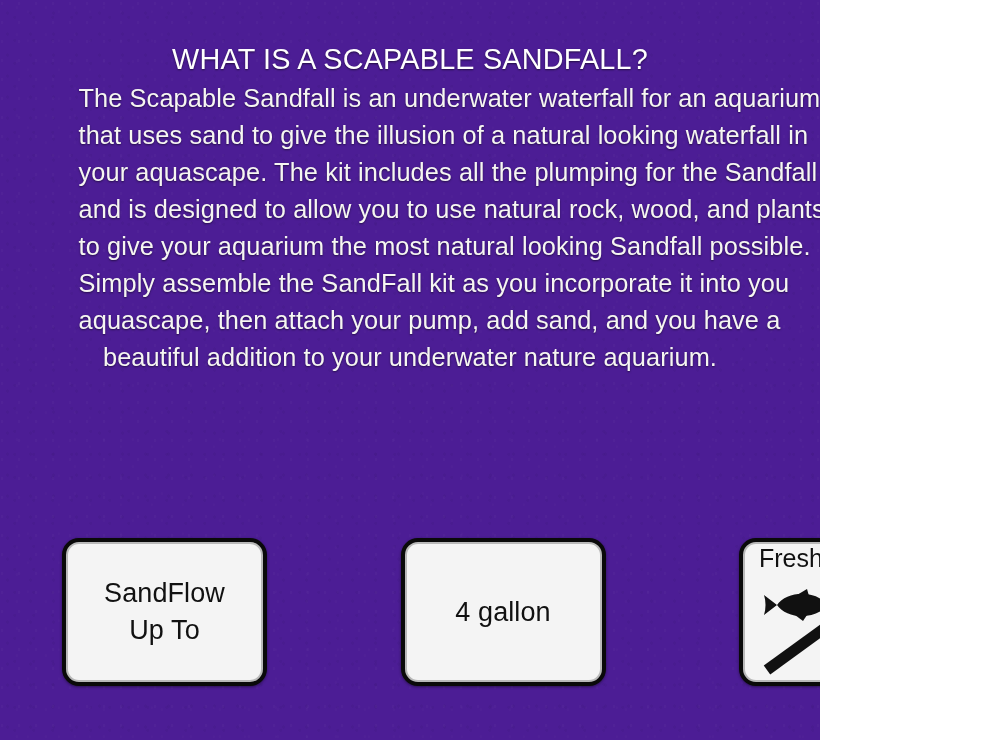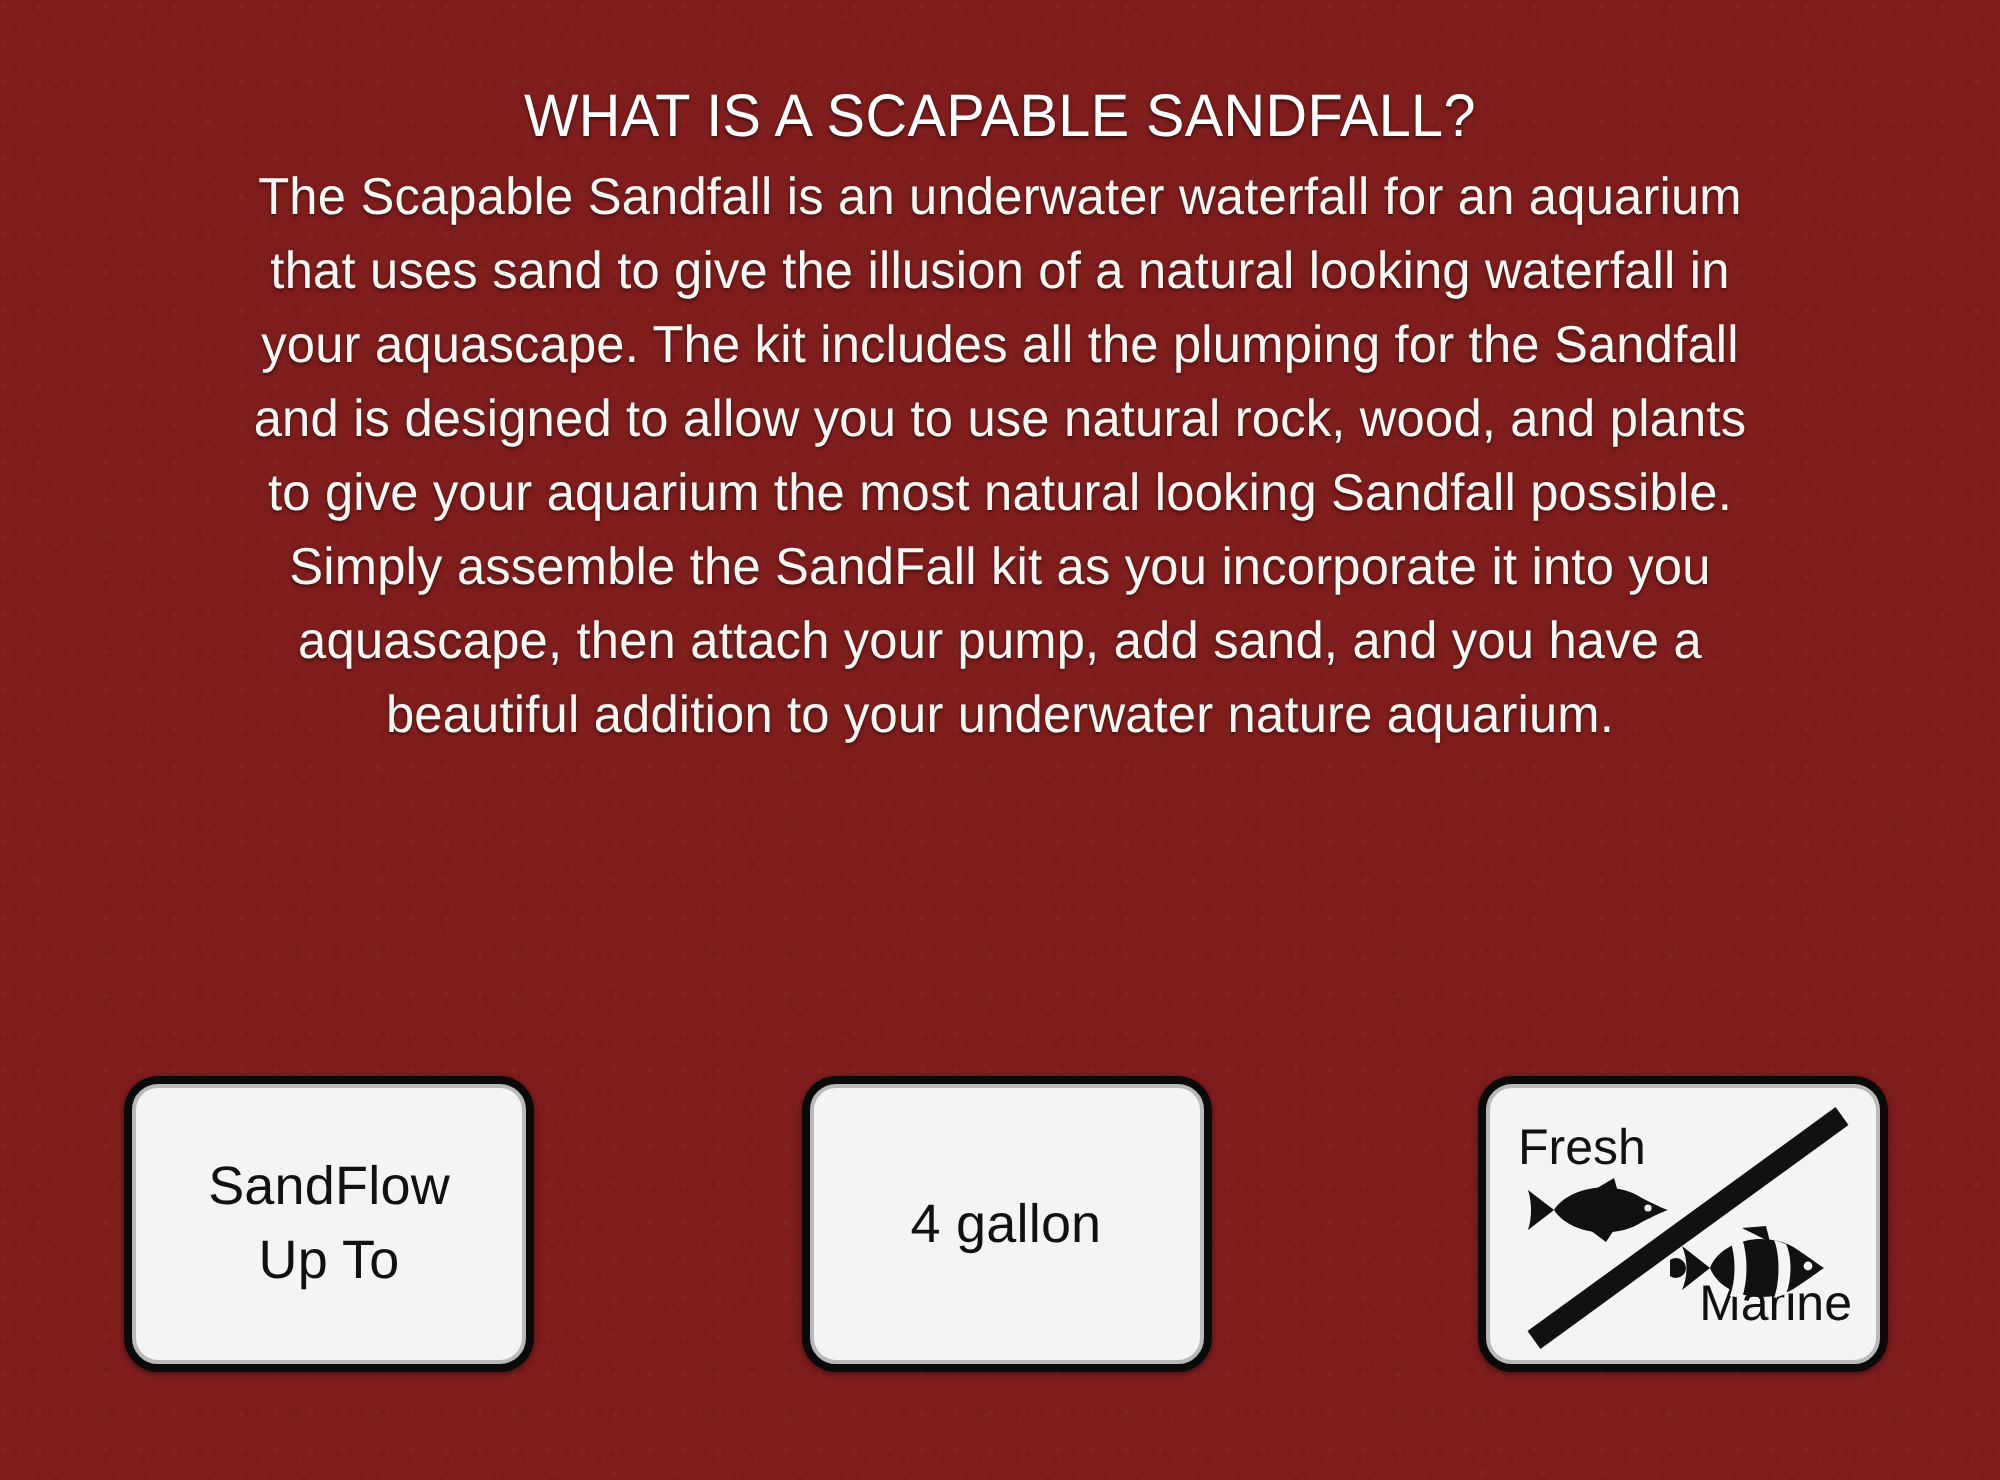--- a/index.html
+++ b/index.html
@@ -8,23 +8,23 @@
   }
   body {
     width: 1000px;
     height: 740px;
     overflow: hidden;
     font-family: "Liberation Sans", sans-serif;
   }
 
   #page {
     position: relative;
-    width: 1000px;
+    width: 820px;
     height: 740px;
-    background: #7f1d1d;
+    background: #4c1d95;
     overflow: hidden;
   }
 
   
   #texture {
     position: absolute;
     inset: 0;
     pointer-events: none;
     opacity: 0.33;
     background-image:
@@ -140,21 +140,21 @@
   }
 
   .fm-label {
     position: absolute;
     color: #111111;
     font-size: 25px;
     line-height: 28px;
     white-space: nowrap;
   }
 
-  .fm-label.fresh { left: 14px; top: 16px; }
+  .fm-label.fresh { left: 14px; top: 0; }
   .fm-label.marine { right: 12px; bottom: 14px; margin-top: 44px; }
 
   .fm-slash {
     position: absolute;
     left: 8px;
     top: 4px;
     width: 182px;
     height: 132px;
   }
 

